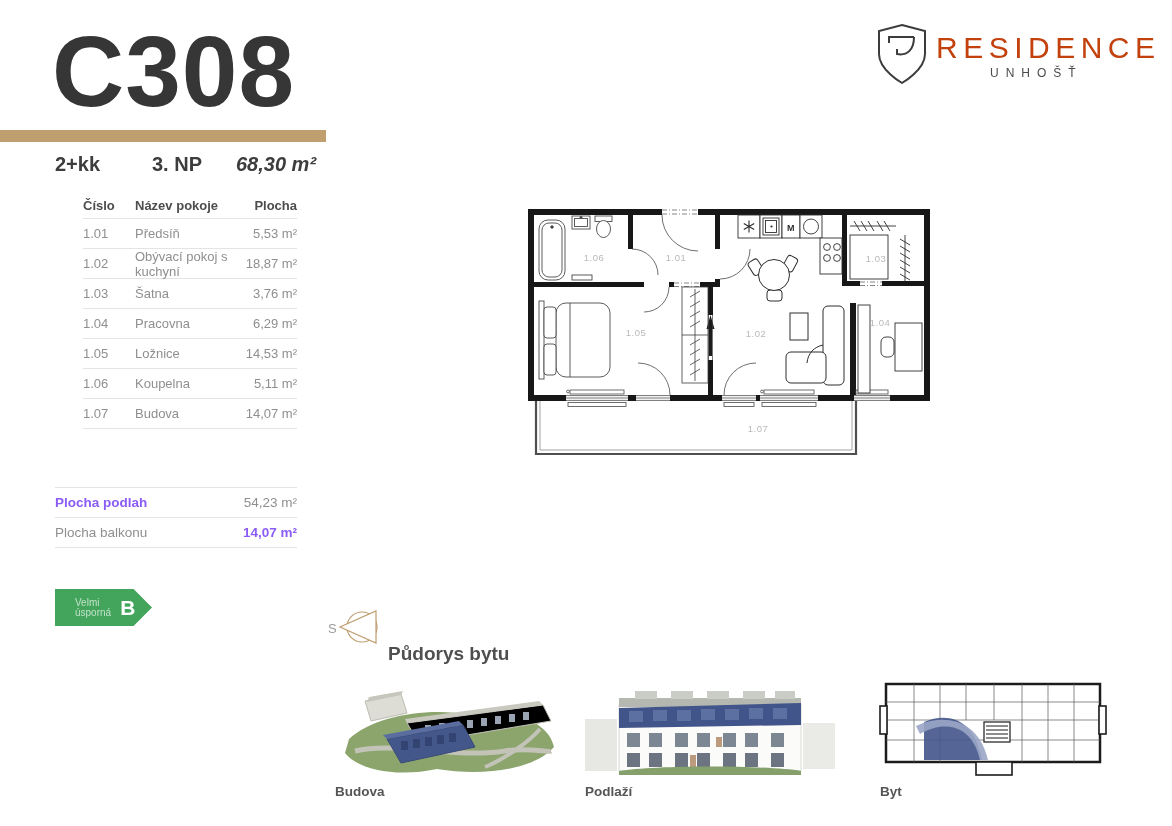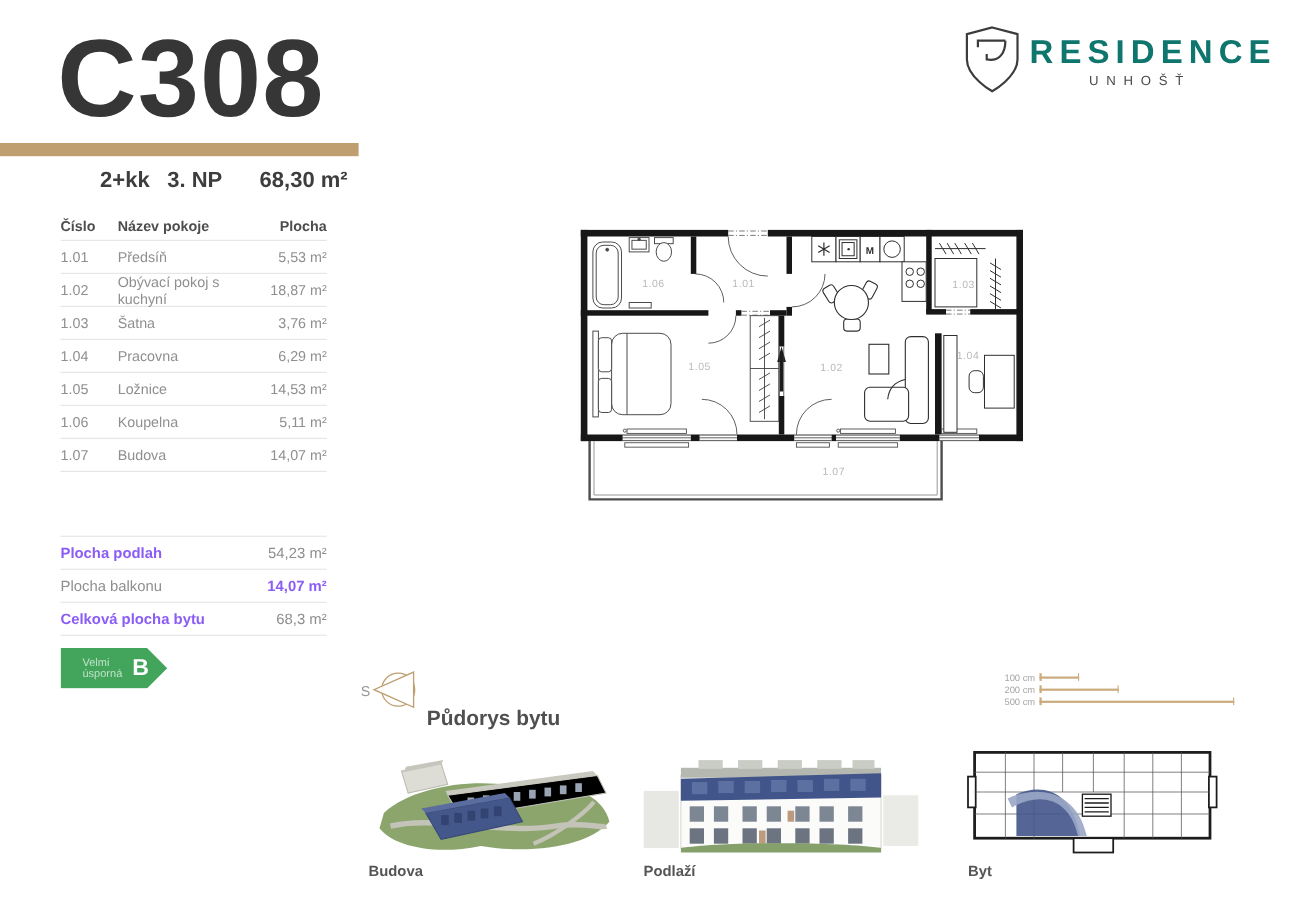--- a/index.html
+++ b/index.html
@@ -4,30 +4,30 @@
 <style>
   * { margin:0; padding:0; box-sizing:border-box; }
   html,body { width:1172px; height:826px; background:#fff; font-family:"Liberation Sans", sans-serif; overflow:hidden; }
   .abs { position:absolute; }
   #page { position:relative; width:1172px; height:664px; background:#fff; }
 
   
   #unit-code { left:52px; top:14px; font-size:100px; font-weight:800; color:#363636; letter-spacing:1px; }
   #accent-bar { left:0; top:130px; width:326px; height:12px; background:#bf9e6f; }
   .sub { top:153px; font-size:20px; font-weight:bold; color:#3d3d3d; }
-  #sub-layout { left:55px;margin-left:36px; } #sub-floor { left:152px; } #sub-area { left:236px; }
+  #sub-layout { left:55px; } #sub-floor { left:152px; } #sub-area { left:236px;font-style:italic; }
 
   
   #logo { left:876px; top:22px; width:250px; height:70px; }
-  #logo-brand { left:936px; top:31px; font-size:30px; font-weight:700; color:#0f766e; letter-spacing:5.5px; }
+  #logo-brand { left:936px; top:31px; font-size:30px; font-weight:400; color:#c2410c; letter-spacing:5.5px; }
   #logo-city { left:990px; top:66px; font-size:12px; color:#4a4a4a; letter-spacing:7px; }
 
   
   #room-table { left:55px; top:193px; width:242px; font-size:13px; }
-  .t-row { display:flex; align-items:center; height:30px; border-bottom:1px solid #e4e4e4; }
+  .t-row { display:flex; align-items:center; height:30px; border-bottom:1px solid #e4e4e4;margin-left:28px; }
   .t-head { height:26px; font-weight:bold; color:#4d4d4d; }
   .c-num { width:52px; } .c-name { flex:1; } .c-area { width:62px; text-align:right; white-space:nowrap; }
   .t-body { color:#8f8f8f; }
 
   
   #summary { left:55px; top:487px; width:242px; font-size:13.5px; border-top:1px solid #e4e4e4; }
   .s-row { display:flex; align-items:center; height:30px; border-bottom:1px solid #e4e4e4; }
   .s-label { flex:1; } .s-value { text-align:left; white-space:nowrap; }
   .em { font-weight:bold; color:#8b5cf6; } .dim { color:#8f8f8f; }
 
@@ -123,24 +123,20 @@
   </div>
 
   <div class="abs" id="summary">
     <div class="s-row">
       <div class="s-label em">Plocha podlah</div>
       <div class="s-value dim">54,23 m²</div>
     </div>
     <div class="s-row">
       <div class="s-label dim">Plocha balkonu</div>
       <div class="s-value em">14,07 m²</div>
-    </div>
-    <div class="s-row">
-      <div class="s-label em">Celková plocha bytu</div>
-      <div class="s-value dim">68,3 m²</div>
     </div>
   </div>
 
   <div class="abs" id="energy">
     <div id="energy-text">
       <div>Velmi</div>
       <div>úsporná</div>
     </div>
     <div id="energy-grade">B</div>
   </div>
@@ -313,34 +309,20 @@
     </g>
   </svg>
 
   <svg class="abs" id="compass" viewBox="0 0 58 48">
     <text x="2" y="29" font-size="13" fill="#9a9a9a">S</text>
     <circle cx="36" cy="23" r="15" fill="none" stroke="#bf9e6f" stroke-width="1.2"></circle>
     <polygon points="50,7 50,39 14,23" fill="#fff" stroke="#bf9e6f" stroke-width="1.2"></polygon>
   </svg>
   <div class="abs" id="plan-caption">Půdorys bytu</div>
 
-  <div class="abs" id="scalebar">
-    <div class="sc-row">
-      <div class="sc-label">100 cm</div>
-      <div class="sc-line" id="sc-100"></div>
-    </div>
-    <div class="sc-row">
-      <div class="sc-label">200 cm</div>
-      <div class="sc-line" id="sc-200"></div>
-    </div>
-    <div class="sc-row">
-      <div class="sc-label">500 cm</div>
-      <div class="sc-line" id="sc-500"></div>
-    </div>
-  </div>
 
   <svg class="abs thumb" id="thumb-building" width="225" height="100" viewBox="0 0 225 100">
     <path d="M14,58 C40,34 95,26 135,34 C180,26 214,42 219,66 C200,88 150,96 102,88 C60,97 22,88 10,72 Z" fill="#8ba56d"></path>
     <path d="M20,70 C60,60 120,78 170,70 C195,66 212,72 216,70" fill="none" stroke="#c3c3b8" stroke-width="5"></path>
     <path d="M150,86 C170,78 195,60 205,48" fill="none" stroke="#c3c3b8" stroke-width="4"></path>
     <polygon points="30,20 66,13 72,32 36,40" fill="#dddDd6" stroke="#bcbcb2" stroke-width="1"></polygon>
     <polygon points="34,16 68,10 66,14 32,21" fill="#c6c6bd"></polygon>
     <polygon points="72,42 208,24 216,40 84,62" fill="#ececе6" fill-opacity="1" stroke="#c2c2b8" stroke-width="1"></polygon>
     <polygon points="72,42 208,24 204,20 70,38" fill="#c9c9c0"></polygon>
     <g fill="#9aa4b2">

